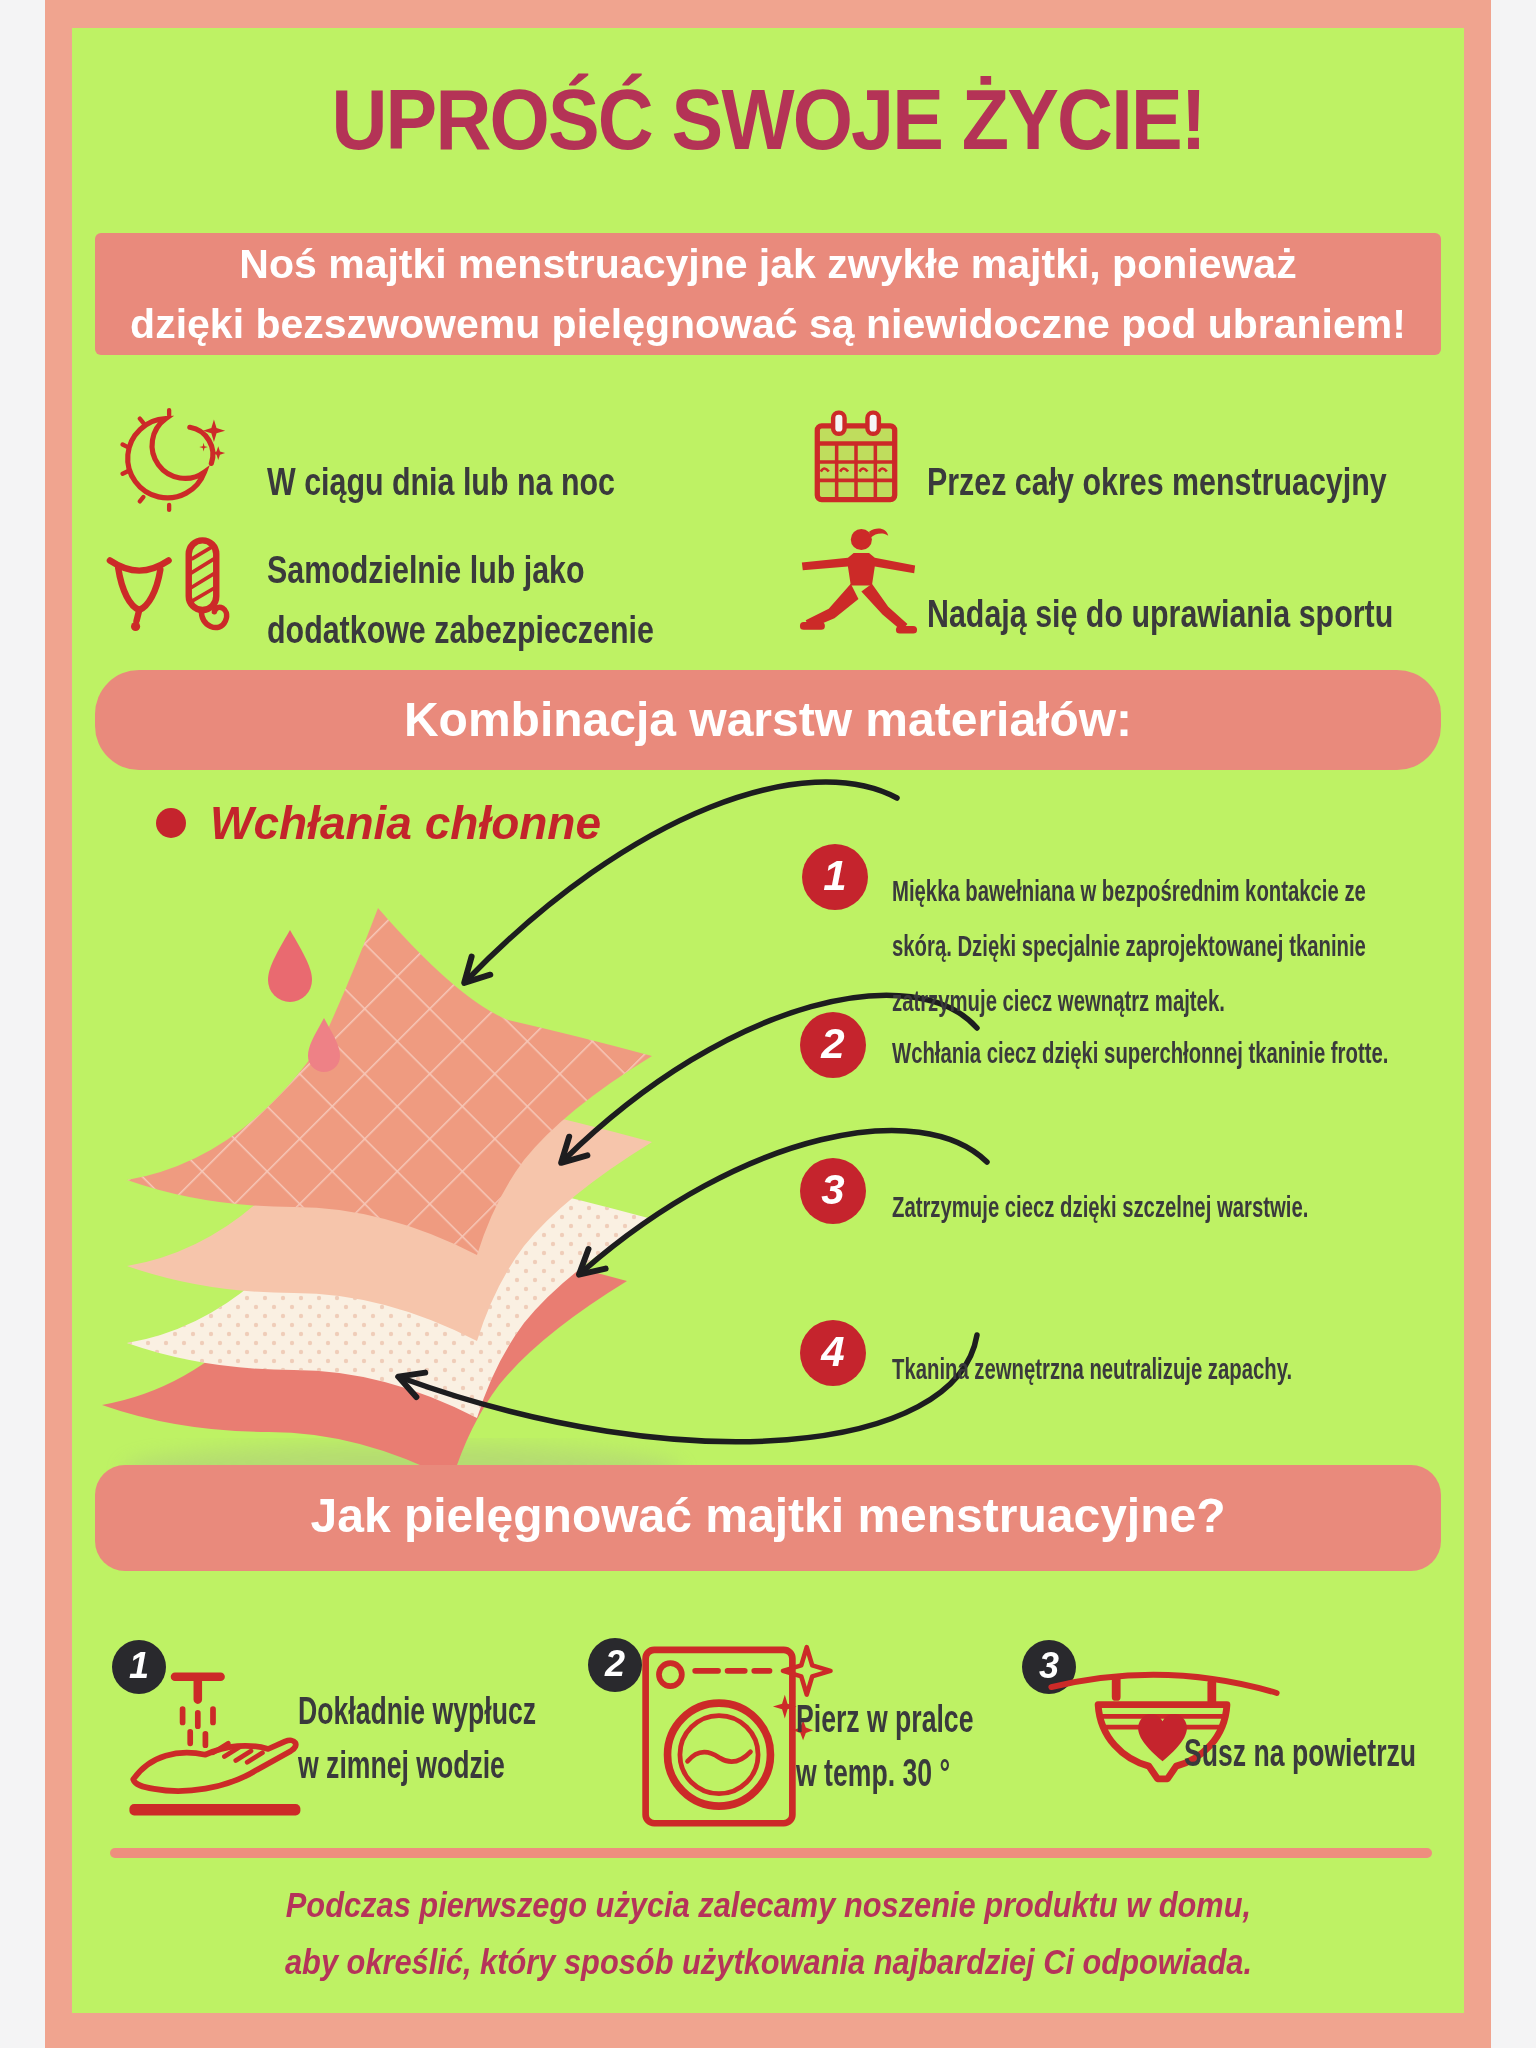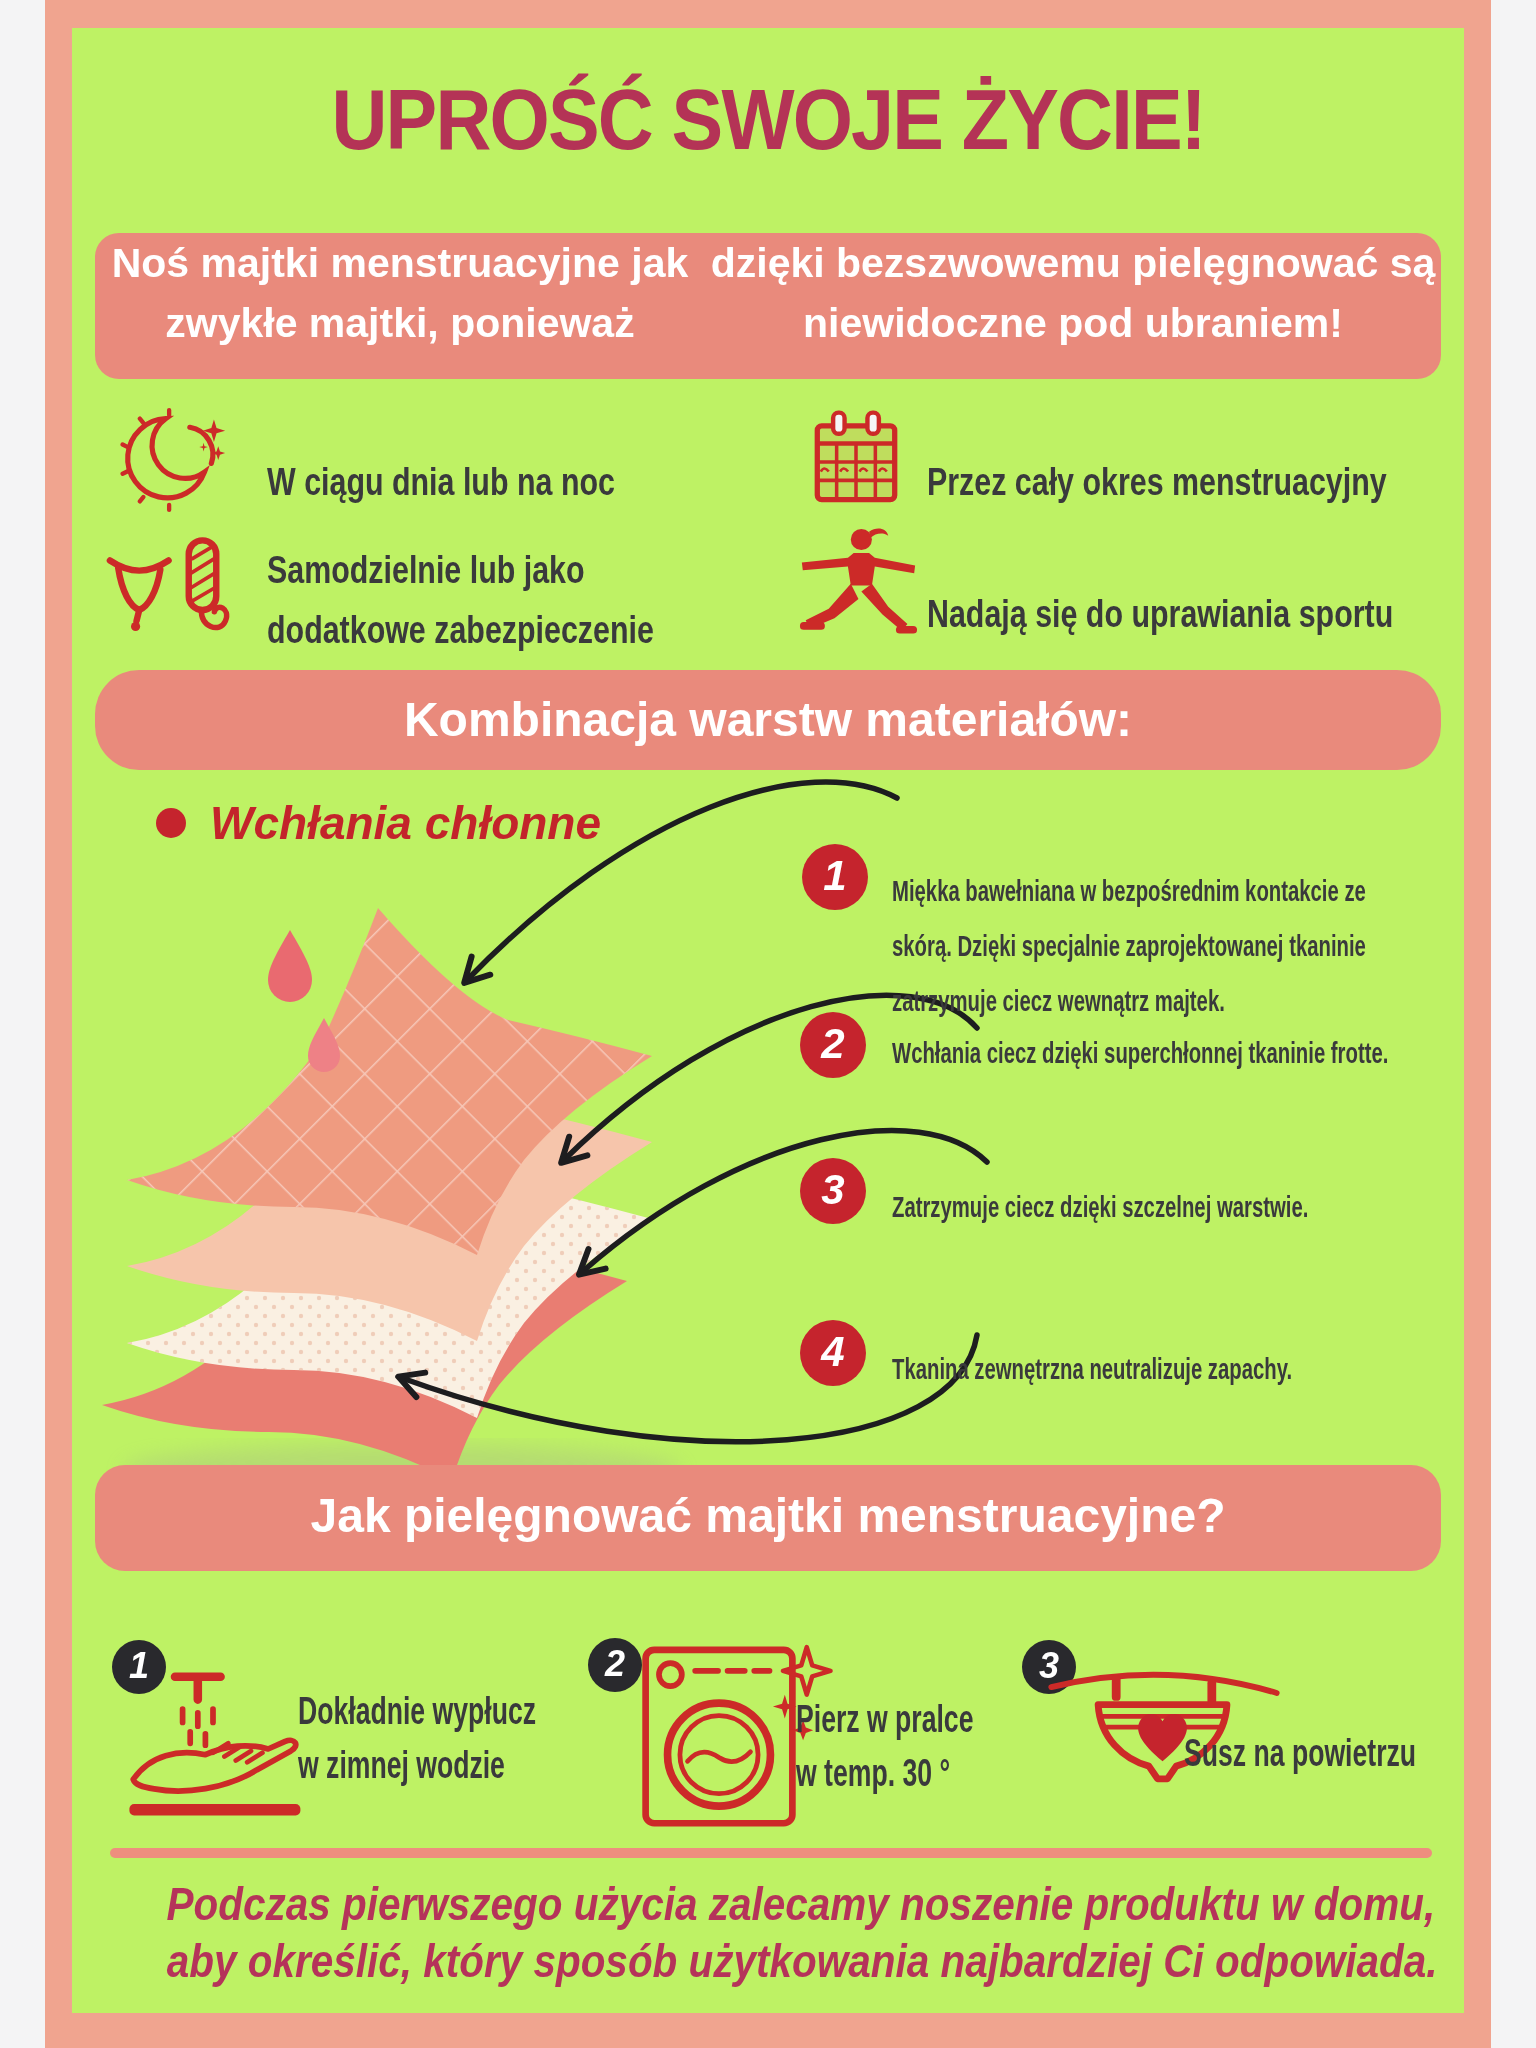--- a/index.html
+++ b/index.html
@@ -10,22 +10,22 @@
   }
   .frame{position:absolute;left:45px;top:0;width:1446px;height:2048px;background:#f0a48f}
   .page{position:absolute;left:27px;top:28px;width:1392px;height:1985px;background:#bef264}
 
   .title{position:absolute;top:42px;left:0;width:100%;text-align:center}
   .title span{display:inline-block;font-size:86px;font-weight:bold;color:#b43356;
     transform:scaleX(.9);letter-spacing:-2px;white-space:nowrap}
 
   .banner{position:absolute;left:23px;width:1346px;background:#e98a7c;color:#fff;
     font-weight:bold;text-align:center;box-sizing:border-box}
-  .b1{top:205px;height:146px;border-radius:24px;font-size:41px;line-height:60px;
-    display:flex;justify-content:center}
+  .b1{top:205px;height:122px;border-radius:6px;font-size:41px;line-height:60px;
+    display:flex;flex-direction:column;justify-content:center}
   .b2{top:642px;height:100px;border-radius:44px;font-size:48px;line-height:100px}
   .b3{top:1437px;height:106px;border-radius:30px;font-size:48px;line-height:102px}
 
   .feat-icon{position:absolute}
   .feat-label{position:absolute;font-size:38px;font-weight:bold;color:#3a3a3c;
     white-space:nowrap;transform:scaleX(.8);transform-origin:0 0;line-height:60px}
   .feat-label span{display:block}
 
   .bullet-dot{position:absolute;left:84px;top:780px;width:30px;height:30px;border-radius:50%;background:#c5242d}
   .bullet-text{position:absolute;left:138px;top:768px;font-size:46px;font-weight:bold;font-style:italic;
@@ -42,22 +42,22 @@
 
   .care{position:absolute;left:0;top:1600px;width:1392px;height:230px}
   .care-circle{position:absolute;width:54px;height:54px;border-radius:50%;background:#29292d;
     color:#fff;font-size:36px;font-weight:bold;font-style:italic;text-align:center;line-height:52px}
   .care-text{position:absolute;font-size:38px;font-weight:bold;color:#3a3a3c;
     transform:scaleX(.7);transform-origin:0 0;line-height:54px;white-space:nowrap}
   .care-text span{display:block}
 
   .divider{position:absolute;left:38px;top:1820px;width:1322px;height:10px;background:#ee8e7e;border-radius:5px}
 
-  .footer{position:absolute;top:1848px;left:8px;width:100%;text-align:center;
-    color:#b5335a;font-weight:bold;font-style:italic;font-size:46px;line-height:57px}
+  .footer{position:absolute;top:1848px;left:0;width:100%;text-align:center;
+    color:#b5335a;font-weight:bold;font-style:italic;font-size:35px;line-height:57px}
   .footer span{display:inline-block;transform:scaleX(.88);white-space:nowrap}
 </style>
 </head>
 <body>
 
 <div class="frame">
 <div class="page">
 
   <div class="title">
     <span>UPROŚĆ SWOJE ŻYCIE!</span>

